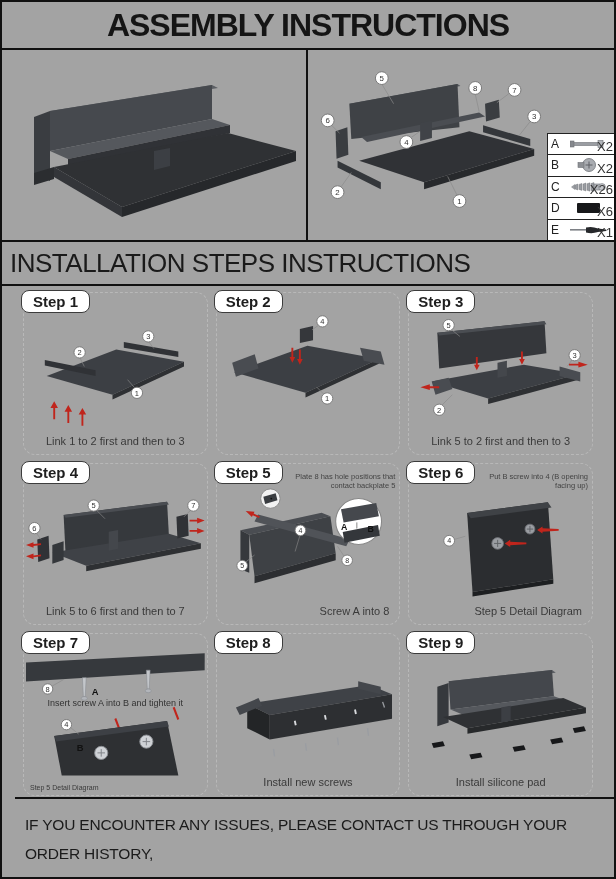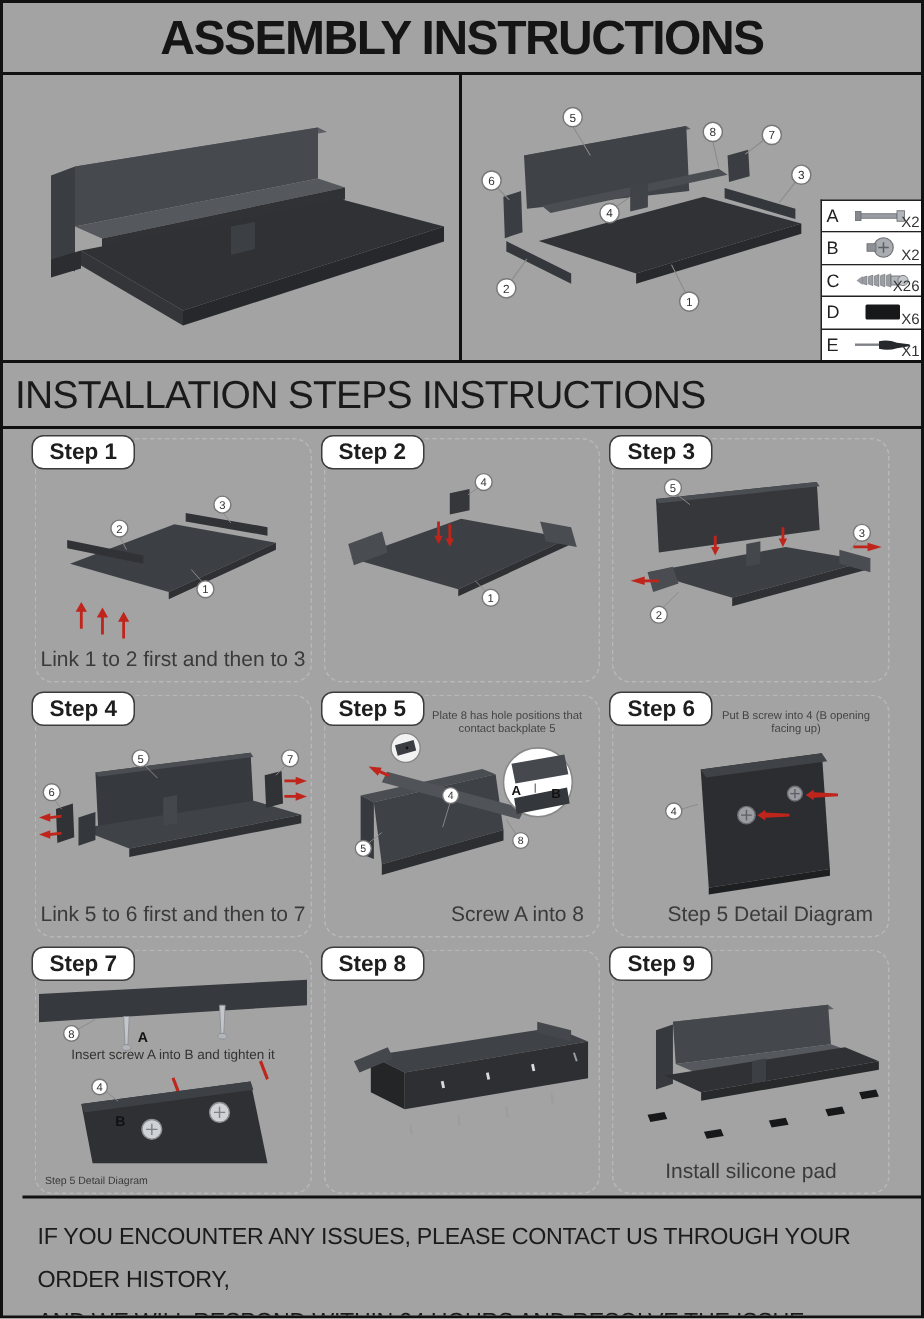--- a/index.html
+++ b/index.html
@@ -12,35 +12,35 @@
   .top{height:190px;border-bottom:2px solid #111;display:flex;}
   .prod-pane{width:304px;border-right:2px solid #111;display:flex;align-items:center;justify-content:center;}
   .expl-pane{flex:1;position:relative;}
   .expl-pane svg.expl{position:absolute;left:2px;top:2px;width:236px;height:184px;}
   
   .parts{position:absolute;right:0;bottom:0;width:66px;border-left:1px solid #222;border-top:1px solid #222;}
   .part-row{height:20.5px;border-bottom:1px solid #222;position:relative;display:flex;align-items:center;background:#fff;}
   .part-row:last-child{border-bottom:none;}
   .part-letter{font-size:12px;color:#222;margin-left:3px;width:10px;}
   .part-icon{flex:1;display:flex;justify-content:center;align-items:center;}
-  .part-qty{position:absolute;right:1px;bottom:0px;font-size:10px;color:#333;}
+  .part-qty{position:absolute;right:1px;bottom:0px;font-size:13px;color:#333;}
   
   .sec{height:42px;border-bottom:2px solid #111;display:flex;align-items:center;text-align:center;}
   .sec h2{margin:0 0 0 8px;font-size:26px;font-weight:500;letter-spacing:-0.5px;color:#1a1a1a;}
   
   .steps{height:512px;display:grid;grid-template-columns:repeat(3,1fr);grid-template-rows:repeat(3,1fr);padding:1px 17px;}
   .cell{padding:5px 4px 3px 4px;box-sizing:border-box;}
   .panel{position:relative;width:100%;height:100%;border:1.5px dashed #b8b8b8;border-radius:12px;box-sizing:border-box;}
   .chip{position:absolute;top:-3px;left:-3px;background:#fff;border:1.5px solid #3c3c3c;border-radius:8px;
         padding:2px 11px;font-size:15px;font-weight:600;color:#1e1e1e;z-index:2;}
   .panel svg.art{position:absolute;left:2px;top:14px;width:calc(100% - 4px);height:calc(100% - 36px);}
-  .cap{position:absolute;bottom:7px;left:0;width:100%;text-align:center;font-size:14px;color:#3a3a3a;}
+  .cap{position:absolute;bottom:7px;left:0;width:100%;text-align:center;font-size:11px;color:#3a3a3a;}
   .cap.right{text-align:right;padding-right:10px;box-sizing:border-box;}
   .cap.left-sm{text-align:left;padding-left:6px;font-size:7px;box-sizing:border-box;bottom:4px;}
-  .note-top{position:absolute;top:8px;left:64px;right:4px;font-size:7.5px;color:#444;text-align:center;}
+  .note-top{position:absolute;top:8px;left:64px;right:4px;font-size:7.5px;color:#444;text-align:right;}
   .note-mid{position:absolute;top:64px;left:0;width:100%;text-align:center;font-size:9px;color:#333;}
   
   .lbl circle{fill:#fff;stroke:#777;stroke-width:1;}
   .lbl text{font-size:8px;fill:#333;text-anchor:middle;}
   .ldr{stroke:#8a8a8a;stroke-width:0.7;fill:none;}
   .ra{fill:#c0251c;}
   .bold-letter{font-size:10px;font-weight:bold;fill:#111;}
   
   .foot{position:absolute;left:0;right:0;bottom:0;top:795px;border-top:2px solid #111;padding:12px 10px;box-sizing:border-box;margin-left:13px;}
   .foot div{font-size:15.5px;color:#1b1b1b;line-height:1.85;letter-spacing:-0.2px;}
@@ -272,20 +272,21 @@
             </g>
           <g class="lbl">
               <circle cx="174" cy="50" r="6"></circle>
               <text x="174" y="53">3</text>
             </g>
           <polygon class="ra" points="69,52 71,52 71,60 73,60 70,66 67,60 69,60"></polygon>
           <polygon class="ra" points="117,46 119,46 119,54 121,54 118,60 115,54 117,54"></polygon>
           <polygon class="ra" points="10,84 20,81 20,83 30,83 30,85 20,85 20,87"></polygon>
           <polygon class="ra" points="188,60 178,57 178,59 168,59 168,61 178,61 178,63"></polygon>
         </svg>
+        <div class="cap">Link 5 to 2 first and then to 3</div>
       </div>
     </div>
 
     <div class="cell">
       <div class="panel">
         <span class="chip">Step 4</span>
         <svg class="art" viewBox="0 0 190 130" preserveAspectRatio="xMidYMid meet">
           <polygon points="40,38 150,24 152,60 42,78" fill="#36393d"></polygon>
           <polygon points="40,38 150,24 152,27 42,41" fill="#4a4d52"></polygon>
           <polygon points="28,78 152,58 186,68 64,92" fill="#3f4247"></polygon>
@@ -440,20 +441,21 @@
           <polygon points="148,34 172,40 172,48 148,42" fill="#44474c"></polygon>
           <rect x="80" y="76" width="2" height="5" fill="#d8dadd" transform="rotate(-12 81 78)"></rect>
           <rect x="112" y="70" width="2" height="5" fill="#d8dadd" transform="rotate(-12 113 72)"></rect>
           <rect x="144" y="64" width="2" height="5" fill="#d8dadd" transform="rotate(-12 145 66)"></rect>
           <line x1="58" y1="106" x2="59" y2="114" stroke="#9a9da2" stroke-width="1.4"></line>
           <line x1="92" y1="100" x2="93" y2="108" stroke="#9a9da2" stroke-width="1.4"></line>
           <line x1="126" y1="94" x2="127" y2="102" stroke="#9a9da2" stroke-width="1.4"></line>
           <line x1="158" y1="84" x2="159" y2="92" stroke="#9a9da2" stroke-width="1.4"></line>
           <line x1="174" y1="56" x2="176" y2="62" stroke="#9a9da2" stroke-width="1.4"></line>
         </svg>
+        <div class="cap">Install new screws</div>
       </div>
     </div>
 
     <div class="cell">
       <div class="panel">
         <span class="chip">Step 9</span>
         <svg class="art" viewBox="0 0 190 130" preserveAspectRatio="xMidYMid meet">
           <polygon points="28,40 40,36 40,78 28,82" fill="#36393d"></polygon>
           <polygon points="40,34 150,22 154,25 44,37" fill="#5c5f64"></polygon>
           <polygon points="40,34 150,22 152,50 42,64" fill="#44474c"></polygon>

